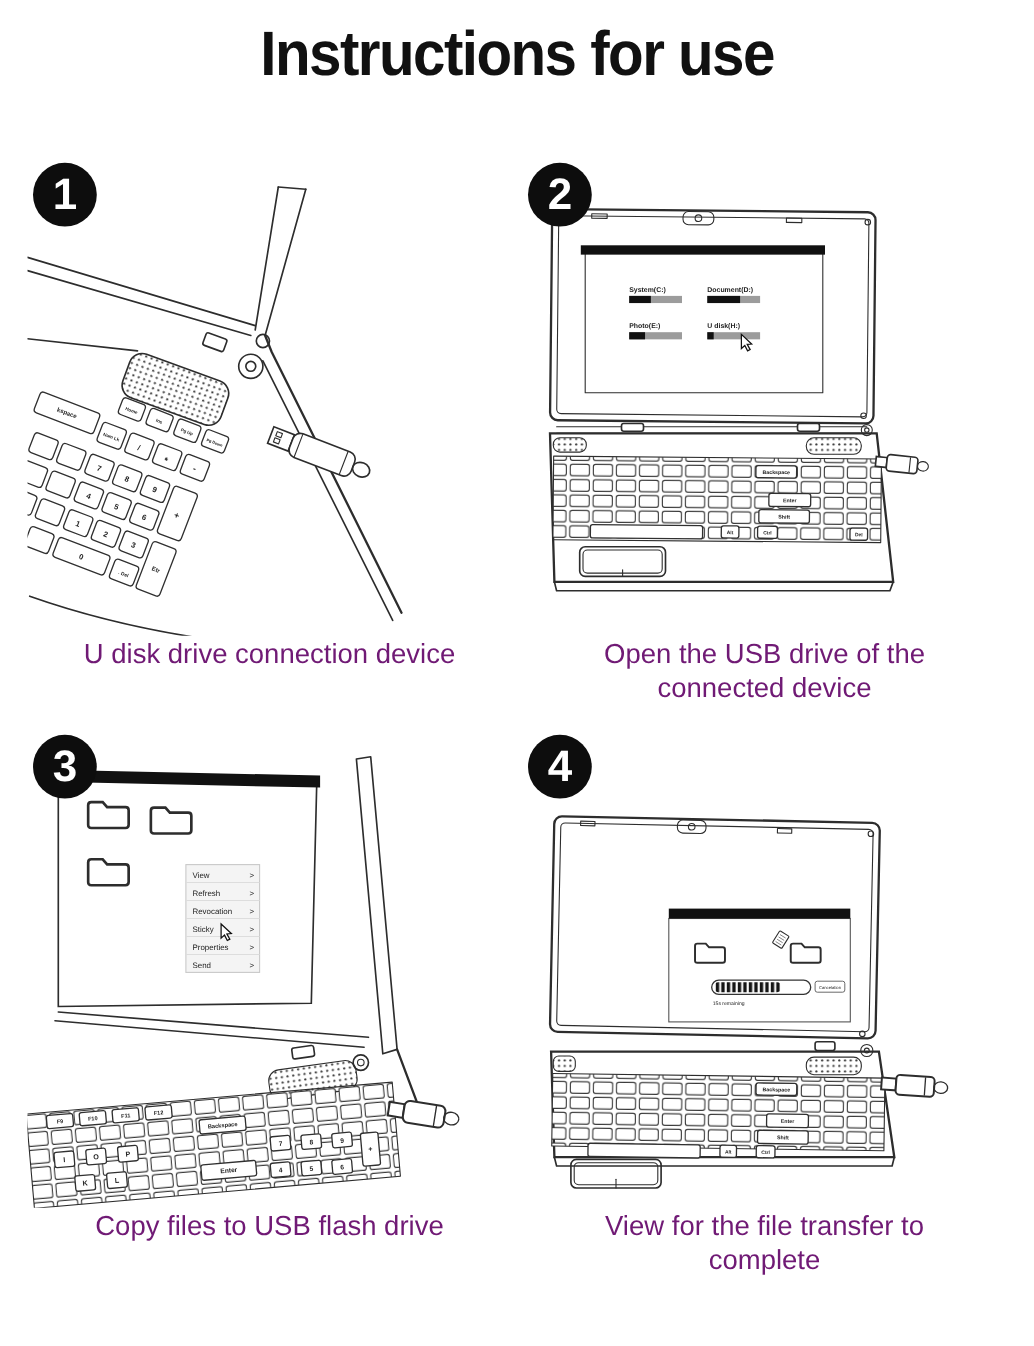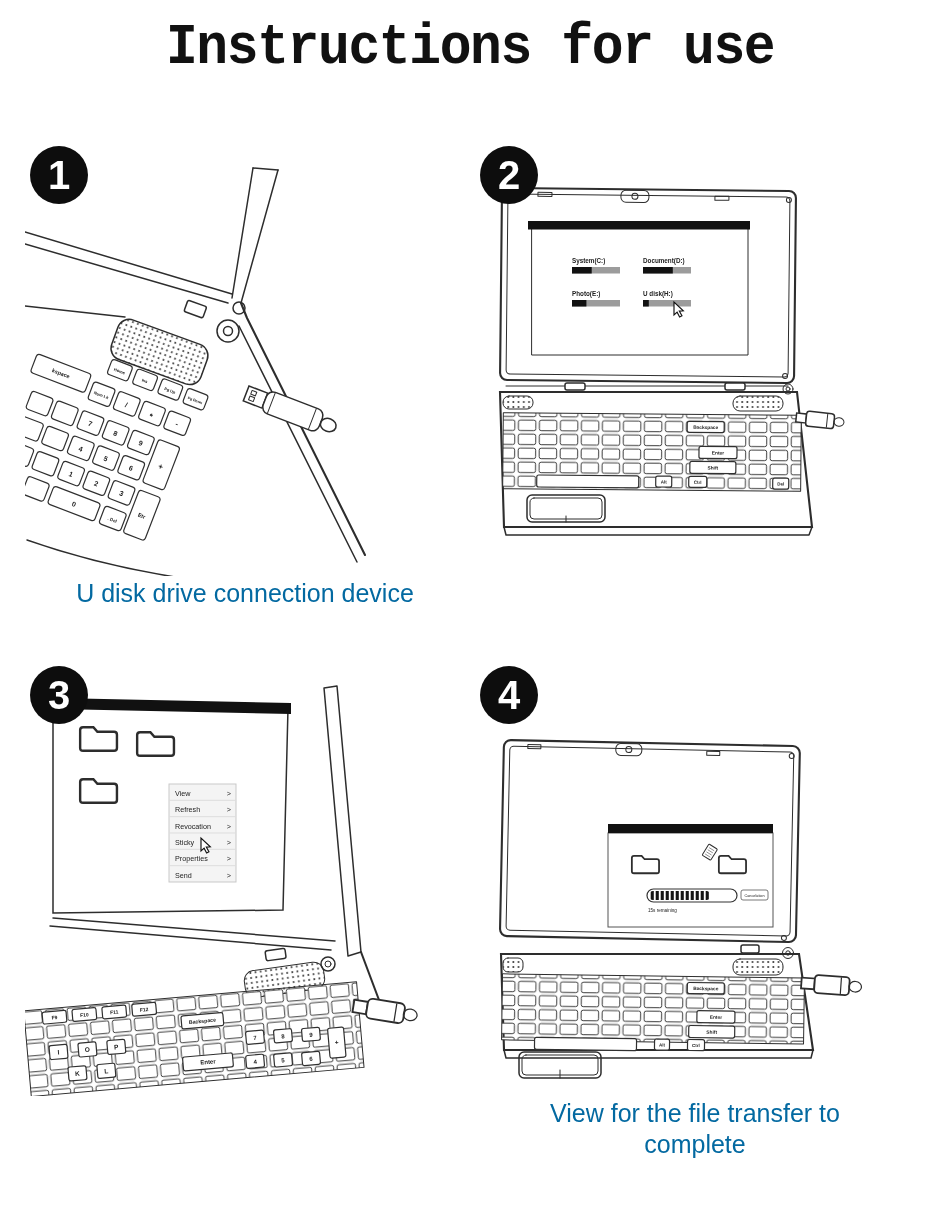--- a/index.html
+++ b/index.html
@@ -1,24 +1,24 @@
 <!DOCTYPE html>
 <html><head>
 <meta charset="utf-8">
 <style>
   html,body{margin:0;padding:0;background:#fff;}
   body{width:940px;height:1224px;overflow:hidden;font-family:"Liberation Sans",sans-serif;color:#1c1c1c;}
-  .title-wrap{text-align:center;font-family:Liberation Mono, monospace;}
+  .title-wrap{text-align:center;}
   h1{display:inline-block;margin:16px 0 0 0;font-size:57px;font-weight:700;letter-spacing:-1.5px;transform:scaleX(.93);color:#111;}
   .grid{display:grid;grid-template-columns:440px 440px;column-gap:10px;padding:0 25px;margin-top:60px;}
   .step{position:relative;width:440px;height:520px;}
   .badge{position:absolute;left:5px;top:6px;width:58px;height:58px;border-radius:50%;background:#0d0d0d;color:#fff;
          display:flex;align-items:center;justify-content:center;font-size:40px;font-weight:700;z-index:2;}
   .art{display:block;width:440px;height:436px;}
-  .caption{margin:2px auto 0 auto;max-width:352px;text-align:center;font-size:25px;line-height:31px;color:#0369a1;}
+  .caption{margin:2px auto 0 auto;max-width:352px;text-align:center;font-size:25px;line-height:31px;color:#701a75;}
   
   .s {fill:none;stroke:#2d2d2d;stroke-width:1.5;stroke-linecap:round;stroke-linejoin:round;}
   .s1{fill:none;stroke:#2d2d2d;stroke-width:1;stroke-linecap:round;stroke-linejoin:round;}
   .s2{fill:none;stroke:#2d2d2d;stroke-width:2.1;stroke-linecap:round;stroke-linejoin:round;}
   .wf{fill:#fff;stroke:#2d2d2d;stroke-width:1.5;}
   .wf2{fill:#fff;stroke:#2d2d2d;stroke-width:2.1;}
   .kb{fill:#fff;stroke:#303030;stroke-width:1.2;}
   text{font-family:"Liberation Sans",sans-serif;fill:#222;}
   .kl{font-weight:700;text-anchor:middle;}
   .cursor{fill:#fff;stroke:#111;stroke-width:1;}
@@ -229,20 +229,21 @@
         </g>
 
         <g transform="translate(322,270) rotate(6)">
           <rect class="wf" x="0" y="3" width="10" height="9"></rect>
           <rect class="wf" x="10" y="0" width="28" height="15" rx="3"></rect>
           <path class="s1" d="M31,1 L31,14"></path>
           <ellipse class="s1" cx="43" cy="7.5" rx="5" ry="4.3"></ellipse>
         </g>
       </g>
     </svg>
+    <p class="caption">Open the USB drive of the connected device</p>
   </section>
 
   <section class="step">
     <div class="badge">3</div>
     <svg class="art" viewBox="0 0 440 436">
       <defs>
         <pattern id="dots3" width="5.2" height="5" patternUnits="userSpaceOnUse">
             <circle cx="2" cy="2" r="1" fill="#3a3a3a"></circle>
           </pattern>
         <pattern id="keys3" width="22" height="16" patternUnits="userSpaceOnUse">
@@ -349,20 +350,21 @@
         </g>
 
         <g transform="translate(330,336) rotate(9) scale(1.25)">
           <rect class="wf" x="0" y="3" width="11" height="10"></rect>
           <rect class="wf" x="11" y="0" width="30" height="16" rx="4"></rect>
           <path class="s1" d="M34,1 L34,15"></path>
           <ellipse class="s1" cx="46" cy="8" rx="5.5" ry="4.6"></ellipse>
         </g>
       </g>
     </svg>
+    <p class="caption">Copy files to USB flash drive</p>
   </section>
 
   <section class="step">
     <div class="badge">4</div>
     <svg class="art" viewBox="0 0 440 436">
       <defs>
         <pattern id="dots4" width="5.2" height="5" patternUnits="userSpaceOnUse">
             <circle cx="2" cy="2" r="1" fill="#3a3a3a"></circle>
           </pattern>
         <pattern id="keys4" width="21" height="14" patternUnits="userSpaceOnUse">

